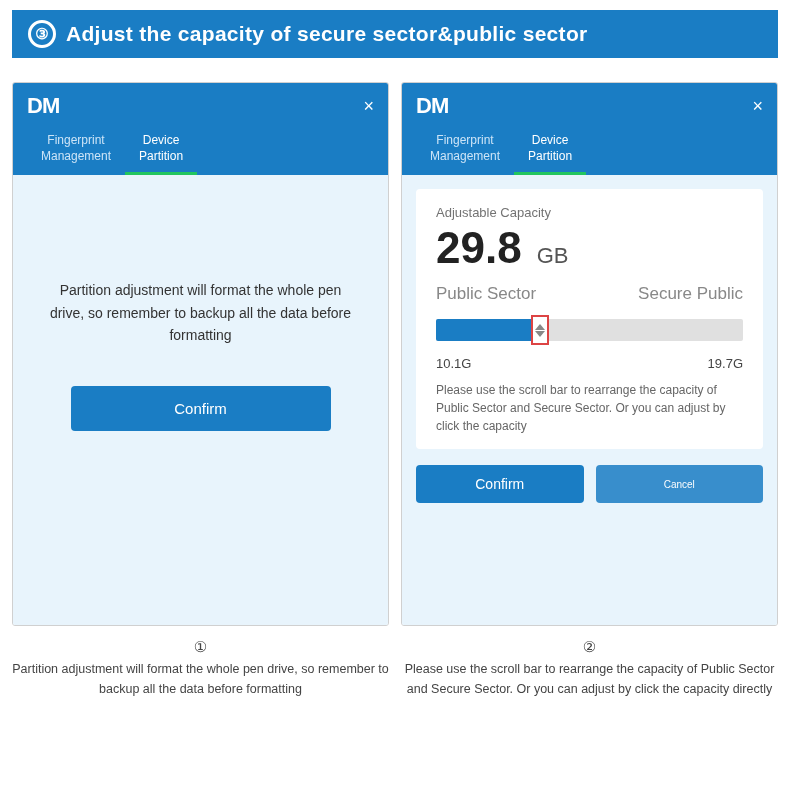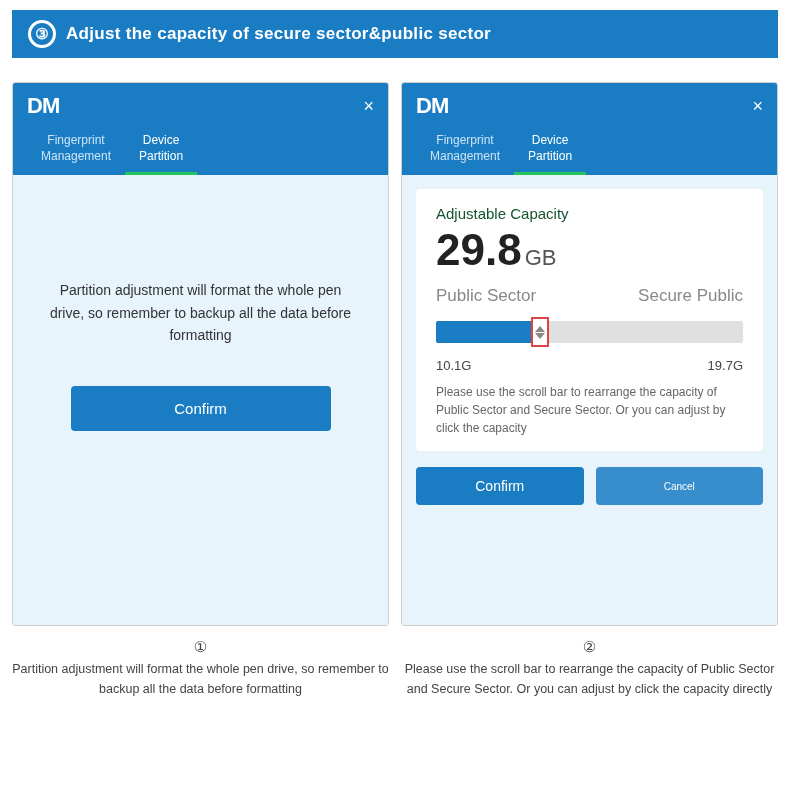--- a/index.html
+++ b/index.html
@@ -28,21 +28,21 @@
       display: flex;
       align-items: center;
       justify-content: center;
       color: #fff;
       font-weight: bold;
       font-size: 15px;
       flex-shrink: 0;
     }
     .header-text {
       color: #fff;
-      font-size: 17px;
+      font-size: 21px;
       font-weight: 600;
       letter-spacing: 0.3px;
     }
 
     
     .panels-row {
       display: flex;
       gap: 12px;
       padding: 4px 12px;
       margin-top: 20px;
@@ -136,32 +136,32 @@
     }
 
     
     .capacity-card {
       background: #fff;
       border-radius: 4px;
       padding: 16px 20px 14px 20px;
       margin-bottom: 14px;
     }
     .cap-label {
-      font-size: 15px;
-      color: #14532d;
+      font-size: 13px;
+      color: #737373;
       margin-bottom: 6px;
     }
     .cap-value {
       font-size: 44px;
       font-weight: bold;
       color: #222;
       line-height: 1;
       display: flex;
       align-items: baseline;
-      gap: 3px;
+      gap: 15px;
     }
     .cap-unit {
       font-size: 22px;
       font-weight: normal;
       color: #555;
     }
     .sectors-labels {
       display: flex;
       justify-content: space-between;
       font-size: 17px;

